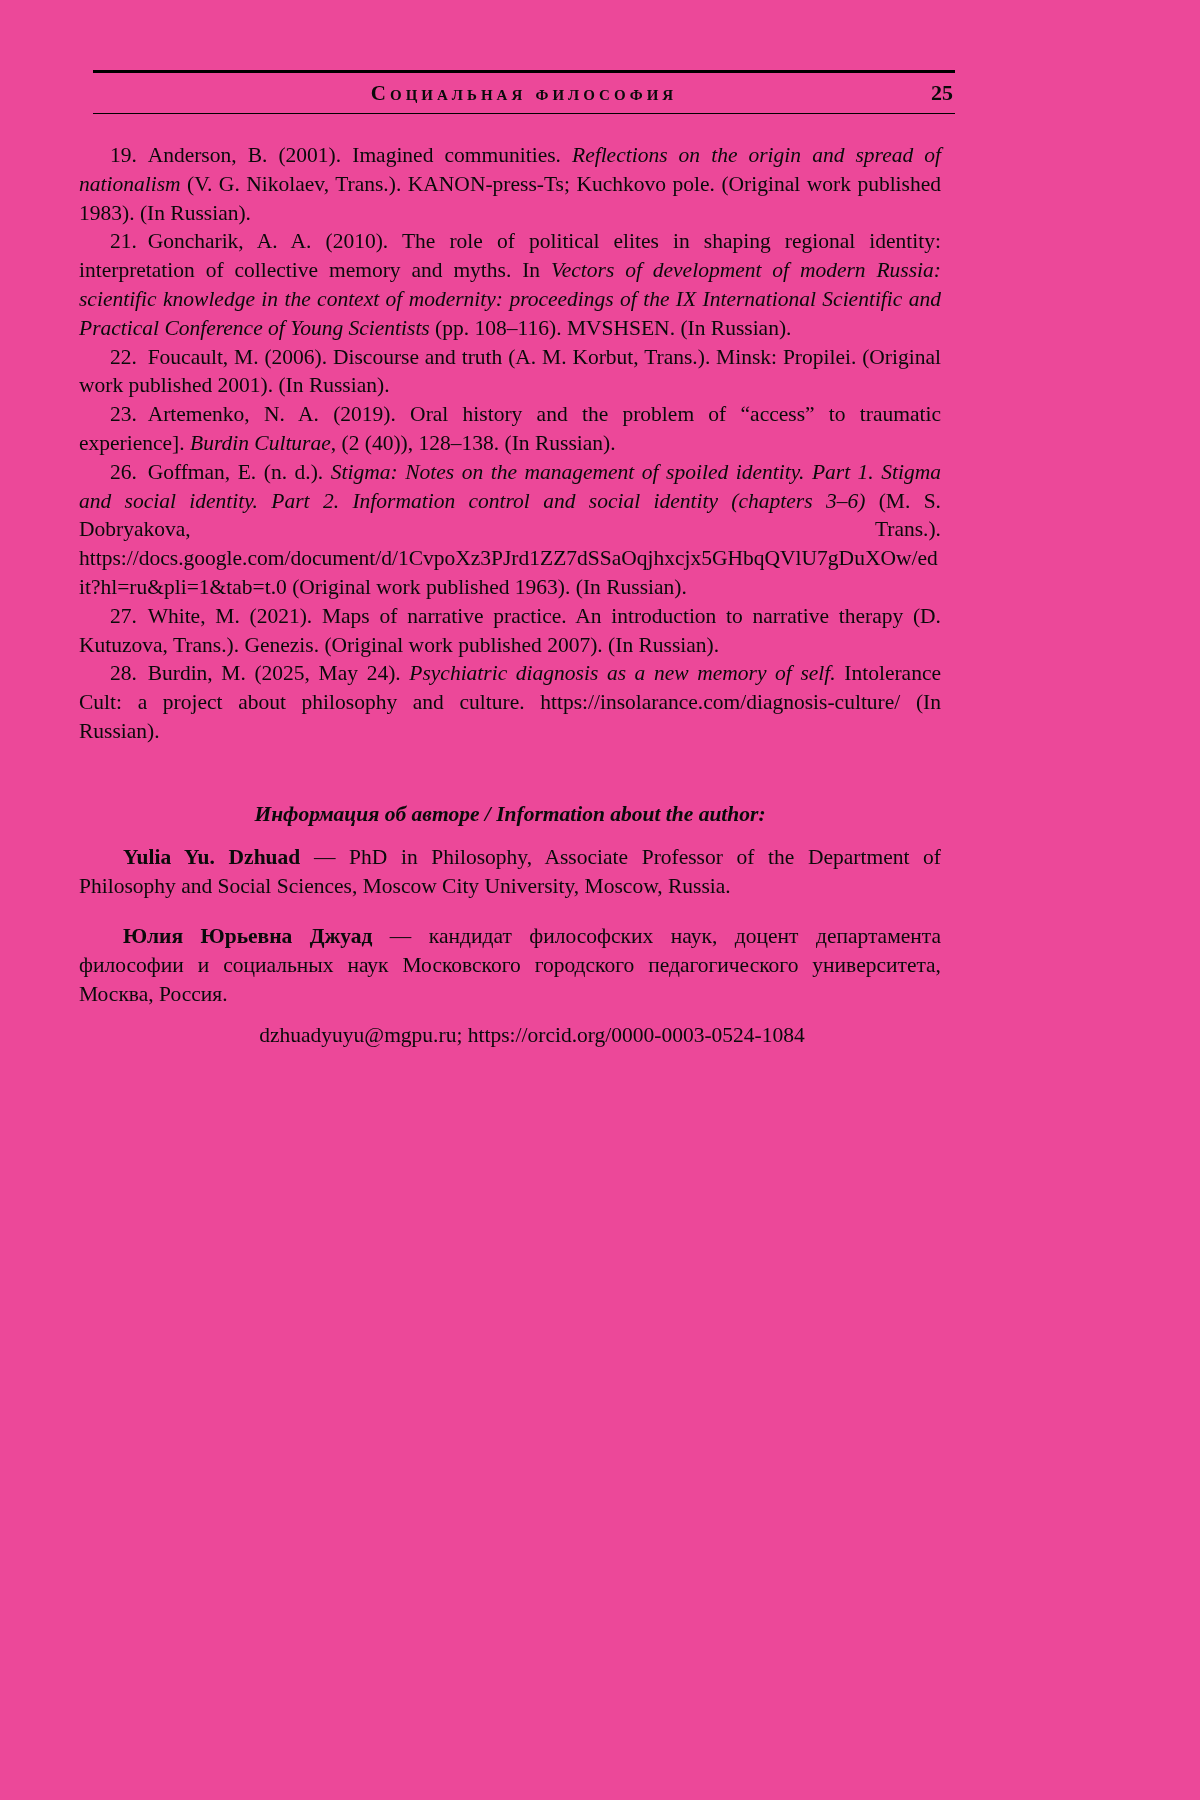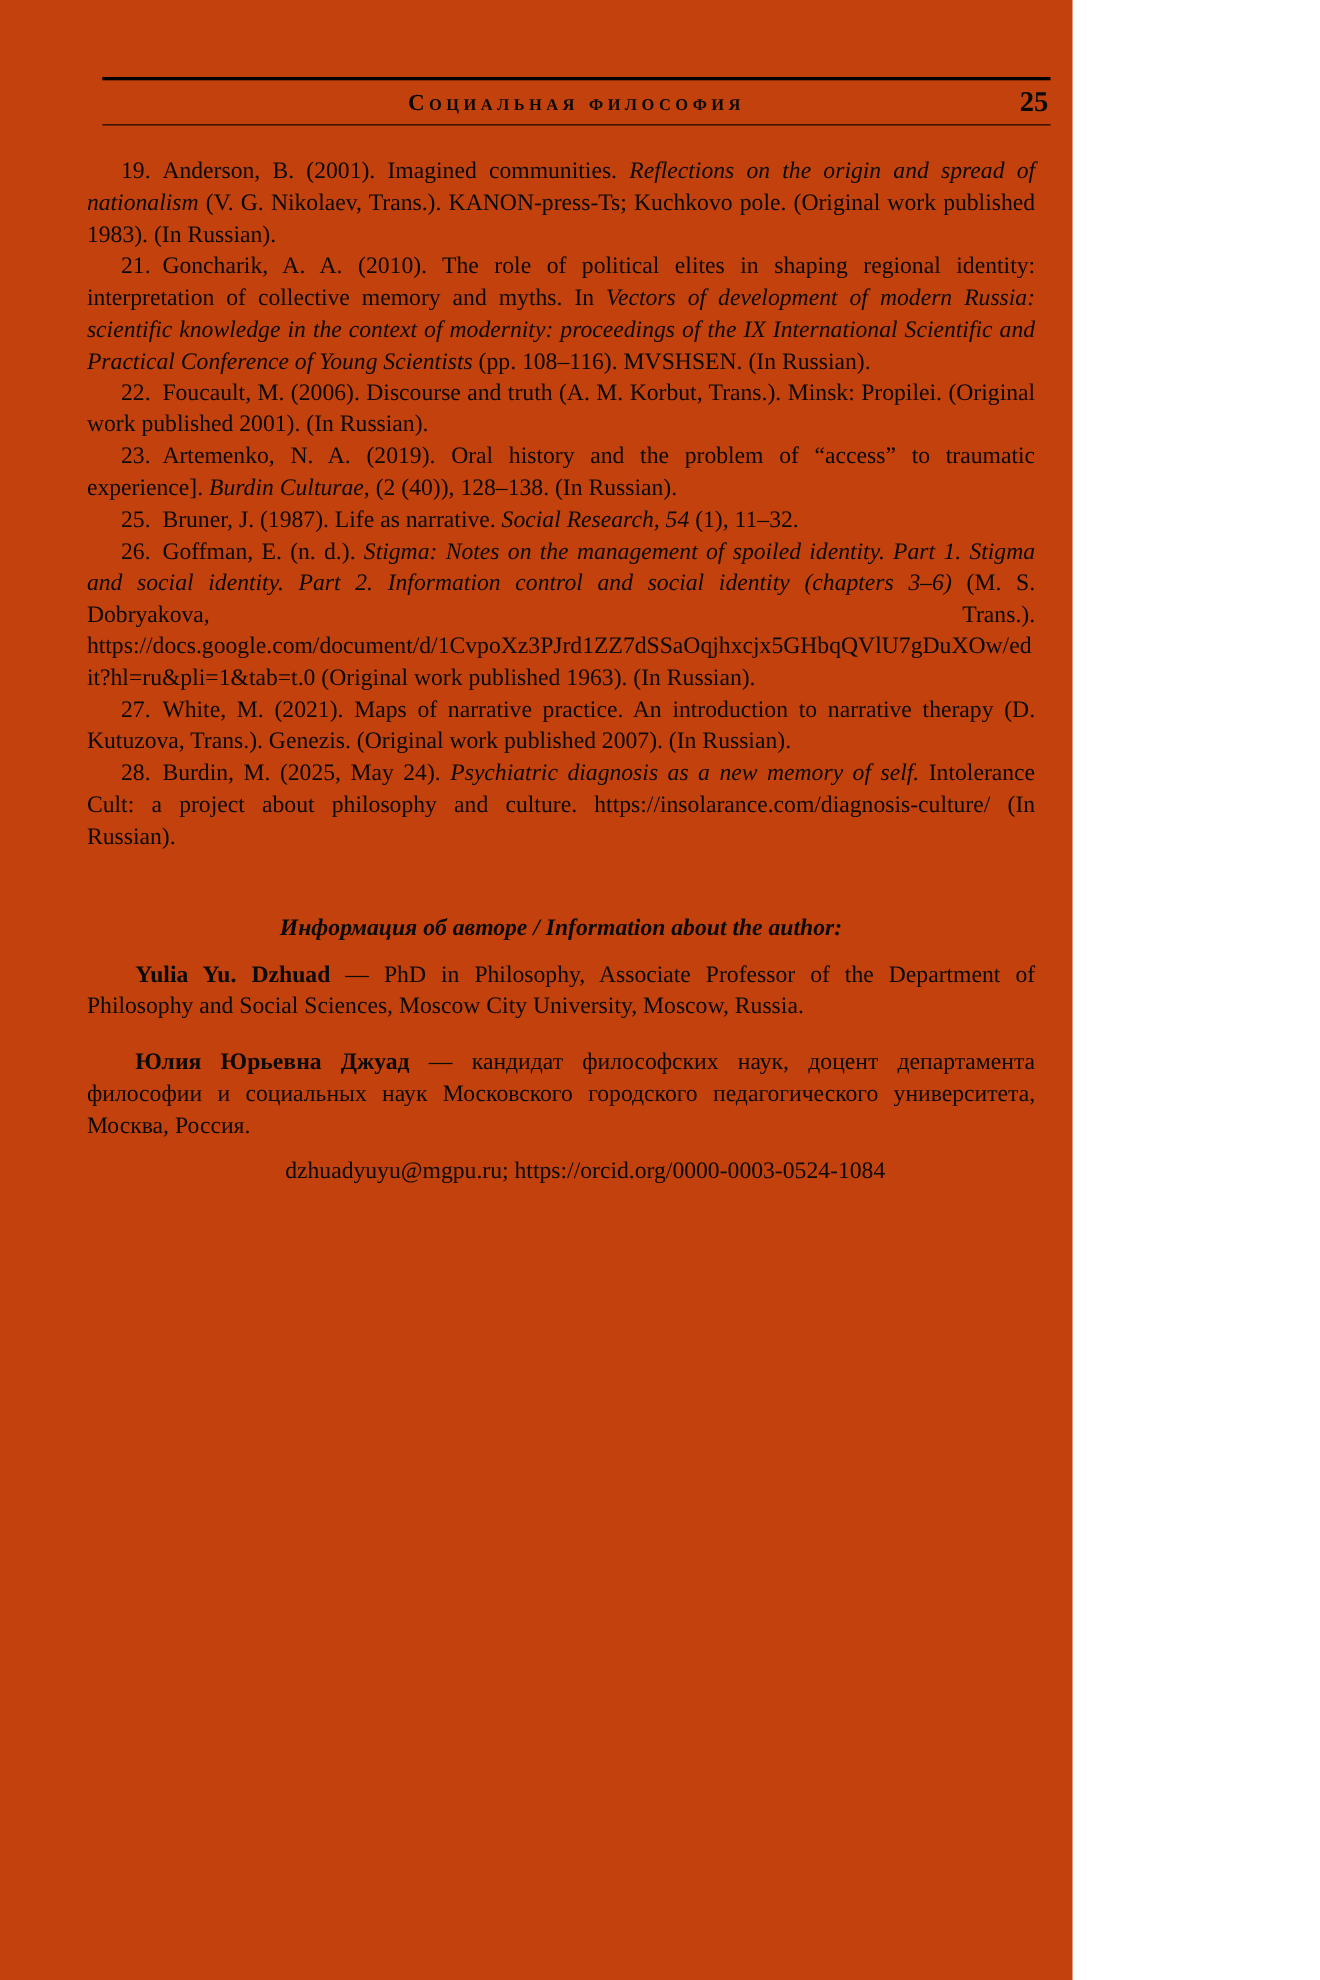--- a/index.html
+++ b/index.html
@@ -8,24 +8,24 @@
     background: #ffffff;
   }
   body {
     width: 1200px;
     height: 1800px;
     font-family: "Liberation Serif", "DejaVu Serif", serif;
     color: #0a0a0a;
   }
   .page {
     position: relative;
-    width: 975px;
+    width: 1200px;
     height: 1800px;
     overflow: hidden;
-    background: #c2410c;
+    background: #ec4899;
   }
   .page-header {
     margin: 70px 0 0 93px;
     width: 862px;
   }
   .rule {
     background: #000;
     width: 100%;
   }
   .rule-top { height: 2.5px; }
@@ -40,21 +40,21 @@
     font-weight: bold;
     font-size: 21px;
     font-variant: small-caps;
     letter-spacing: 4px;
   }
   .page-number {
     position: absolute;
     right: 2px;
     top: 0;
     font-weight: bold;
-    font-size: 26px;
+    font-size: 22px;
   }
   .content {
     margin-left: 79px;
     width: 862px;
   }
   .references {
     margin-top: 27px;
   }
   .para {
     margin: 0;
@@ -96,21 +96,20 @@
     <div class="rule rule-bottom"></div>
   </header>
 
   <main class="content">
 
     <section class="references" id="references-list">
         <p class="para ref"><span>19. Anderson, B. (2001). Imagined communities. </span><span class="it">Reflections on the origin and spread of nationalism</span><span> (V. G. Nikolaev, Trans.). KANON-press-Ts; Kuchkovo pole. (Original work published 1983). (In Russian).</span></p>
         <p class="para ref"><span>21. Goncharik, A. A. (2010). The role of political elites in shaping regional identity: interpretation of collective memory and myths. In </span><span class="it">Vectors of development of modern Russia: scientific knowledge in the context of modernity: proceedings of the IX International Scientific and Practical Conference of Young Scientists</span><span> (pp. 108–116). MVSHSEN. (In Russian).</span></p>
         <p class="para ref"><span>22. Foucault, M. (2006). Discourse and truth (A. M. Korbut, Trans.). Minsk: Propilei. (Original work published 2001). (In Russian).</span></p>
         <p class="para ref"><span>23. Artemenko, N. A. (2019). Oral history and the problem of “access” to traumatic experience]. </span><span class="it">Burdin Culturae</span><span>, (2 (40)), 128–138. (In Russian).</span></p>
-        <p class="para ref"><span>25. Bruner, J. (1987). Life as narrative. </span><span class="it">Social Research, 54</span><span> (1), 11–32.</span></p>
         <p class="para ref"><span>26. Goffman, E. (n. d.). </span><span class="it">Stigma: Notes on the management of spoiled identity. Part 1. Stigma and social identity. Part 2. Information control and social identity (chapters 3–6)</span><span> (M. S. Dobryakova, Trans.). https://docs.google.com/document/d/1CvpoXz3PJrd1ZZ7dSSaOqjhxcjx5GHbqQVlU7gDuXOw/edit?hl=ru&amp;pli=1&amp;tab=t.0 (Original work published 1963). (In Russian).</span></p>
         <p class="para ref"><span>27. White, M. (2021). Maps of narrative practice. An introduction to narrative therapy (D. Kutuzova, Trans.). Genezis. (Original work published 2007). (In Russian).</span></p>
         <p class="para ref"><span>28. Burdin, M. (2025, May 24). </span><span class="it">Psychiatric diagnosis as a new memory of self.</span><span> Intolerance Cult: a project about philosophy and culture. https://insolarance.com/diagnosis-culture/ (In Russian).</span></p>
       </section>
 
     <section class="author-info">
       <h2 class="author-heading">Информация об авторе / Information about the author:</h2>
       <p class="para author-para second-para"><span class="bd">Yulia Yu. Dzhuad</span><span> — PhD in Philosophy, Associate Professor of the Department of Philosophy and Social Sciences, Moscow City University, Moscow, Russia.</span></p>
       <p class="para author-para first-para"><span class="bd">Юлия Юрьевна Джуад</span><span> — кандидат философских наук, доцент департамента философии и социальных наук Московского городского педагогического университета, Москва, Россия.</span></p>
       <p class="para author-para contact">dzhuadyuyu@mgpu.ru; https://orcid.org/0000-0003-0524-1084</p>

